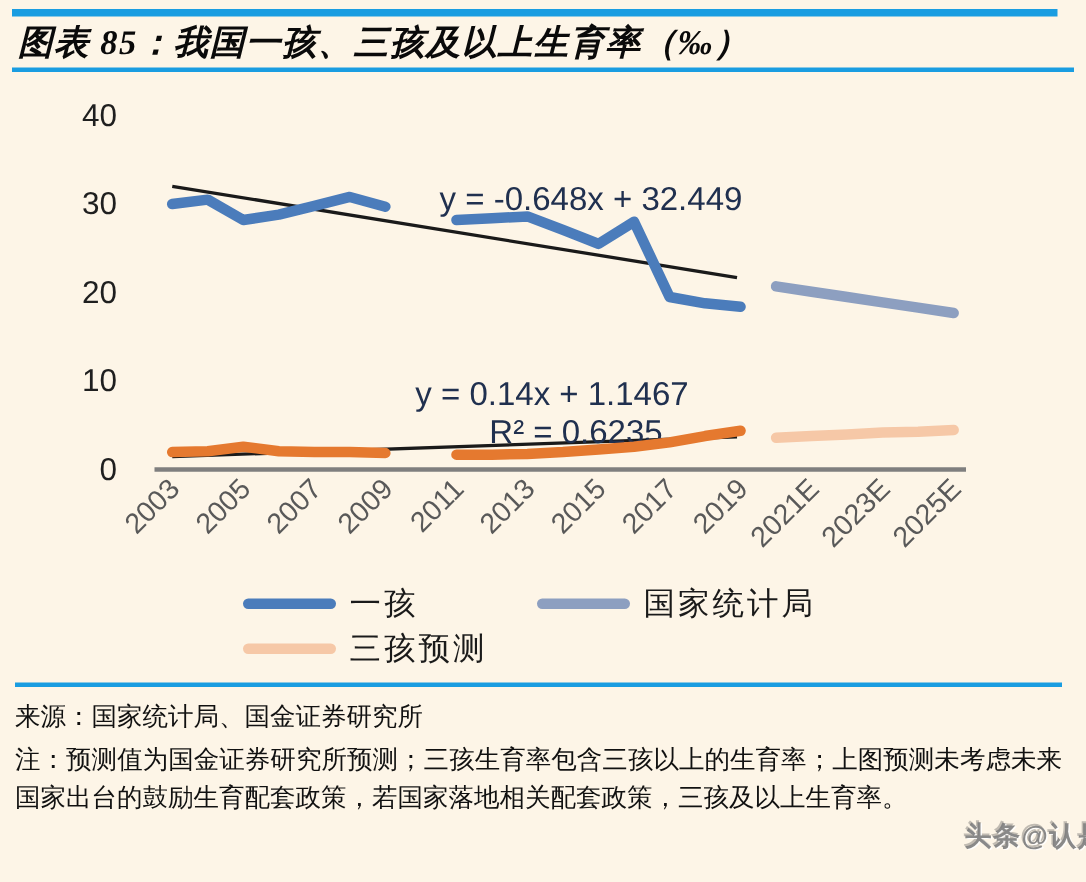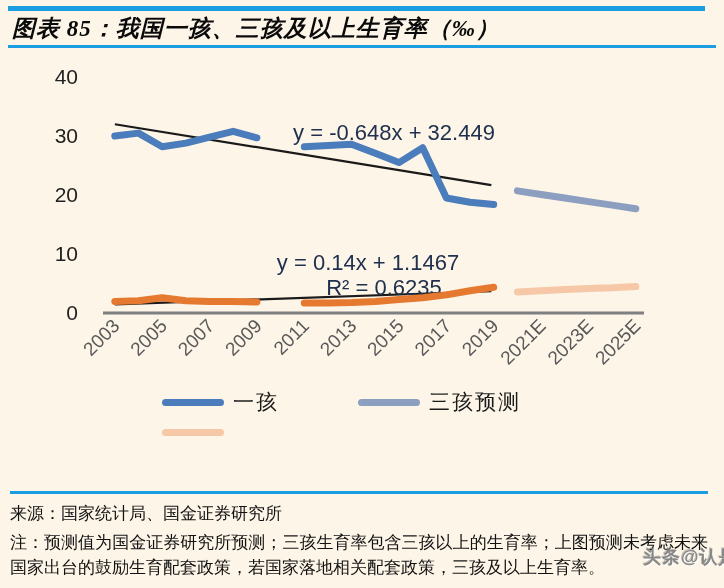--- a/index.html
+++ b/index.html
@@ -20,21 +20,21 @@
     position:absolute;top:389px;left:162px;width:420px;
     display:grid;grid-template-columns:196px 196px;row-gap:4px;
   }
   .legend-item{display:flex;align-items:center;height:26px;}
   .legend-swatch{width:62px;height:7px;border-radius:4px;margin-right:9px;flex:0 0 auto;}
   .legend-label{
     font-family:"Liberation Serif",serif;font-size:21px;color:#1a1a1a;
     letter-spacing:2px;white-space:nowrap;
   }
   .footer{
-    position:absolute;top:484px;left:0;width:724px;box-sizing:border-box;
+    position:absolute;top:448px;left:0;width:724px;box-sizing:border-box;
     padding:7px 16px 0 10px;
   }
   .footer-rule{height:3px;margin:0 0 7px 0;}
   .source-line,.note-line{
     font-family:"Liberation Serif",serif;font-size:17px;color:#111;
     line-height:1.5;text-align:justify;
   }
   .source-line{margin-bottom:3px;}
   .watermark{
     position:absolute;top:545px;left:643px;
@@ -110,24 +110,25 @@
     </svg>
 </div>
 
 <div class="legend" id="legend">
     <div class="legend-item">
       <span class="legend-swatch" style="background: rgb(75, 124, 187);"></span>
       <span class="legend-label">一孩</span>
     </div>
     <div class="legend-item">
       <span class="legend-swatch" style="background: rgb(141, 159, 192);"></span>
-      <span class="legend-label">三孩预测</span>
+      <span class="legend-label">国家统计局</span>
     </div>
     <div class="legend-item">
       <span class="legend-swatch" style="background: rgb(246, 200, 167);"></span>
+      <span class="legend-label">三孩预测</span>
     </div>
   </div>
 
 <div class="footer">
   <div class="footer-rule" style="background: rgb(26, 157, 225);"></div>
   <div class="source-line">来源：国家统计局、国金证券研究所</div>
   <div class="note-line">注：预测值为国金证券研究所预测；三孩生育率包含三孩以上的生育率；上图预测未考虑未来国家出台的鼓励生育配套政策，若国家落地相关配套政策，三孩及以上生育率。</div>
 </div>
 
 <div class="watermark">头条@认是</div>

